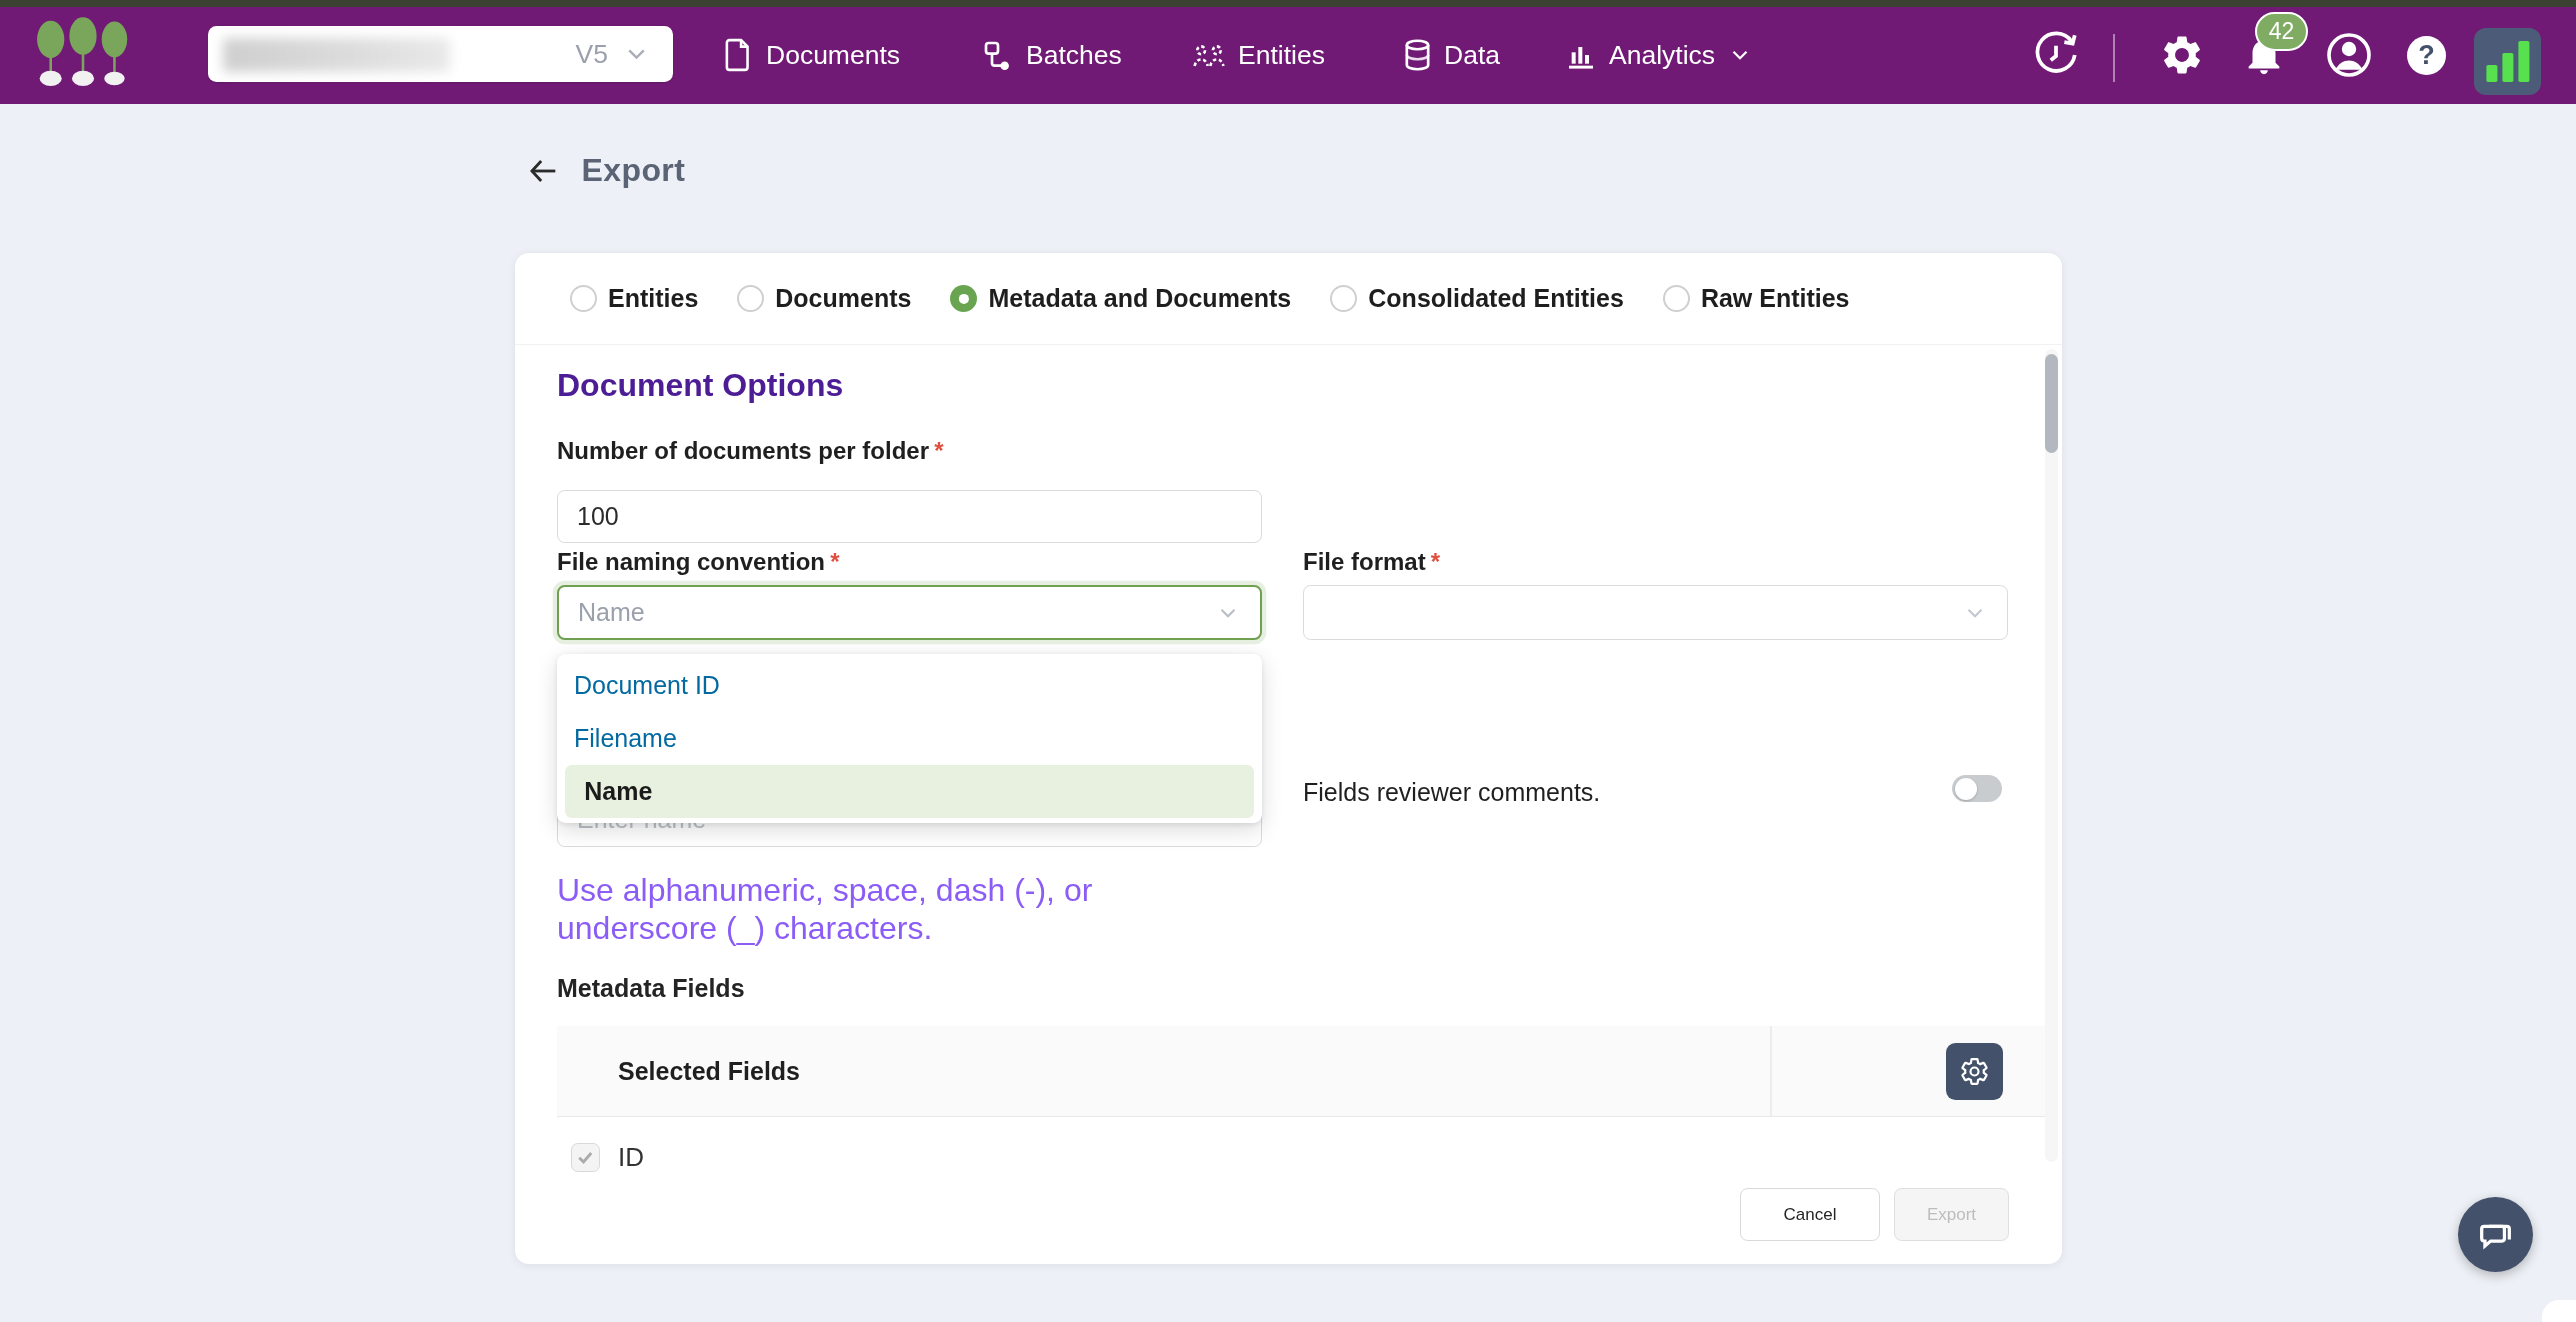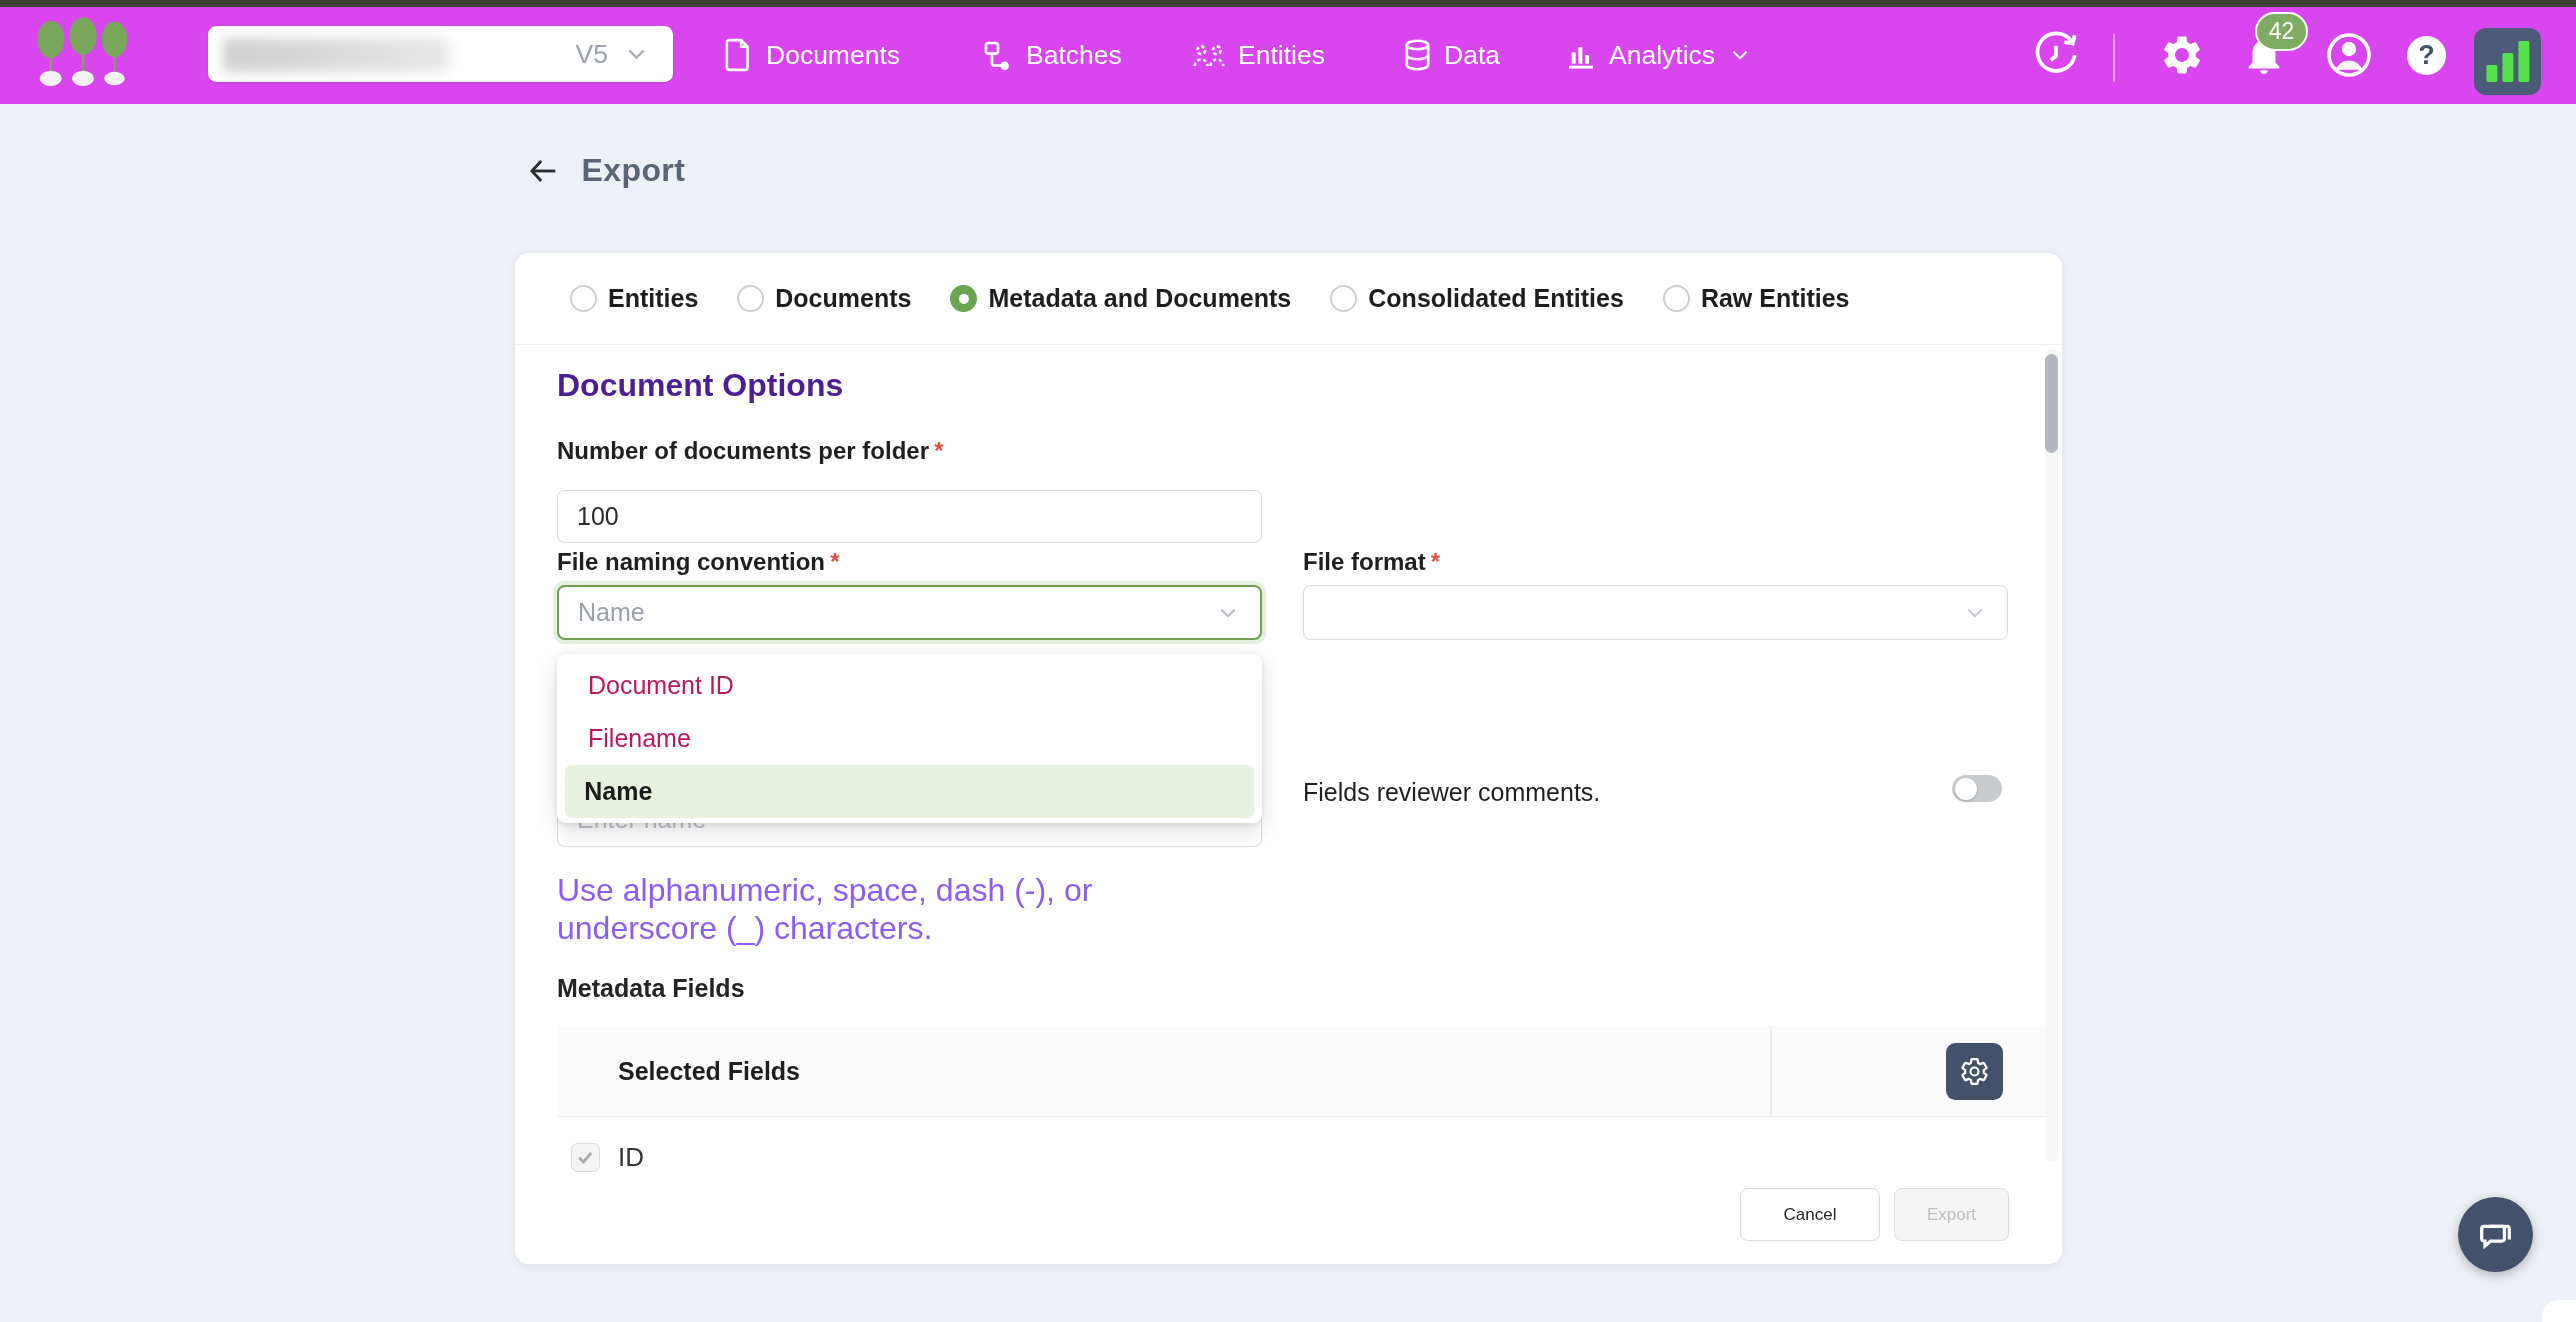--- a/index.html
+++ b/index.html
@@ -4,21 +4,21 @@
 <style>
   * { box-sizing: border-box; margin: 0; padding: 0; }
   body { margin: 0; background: #edf0f6; }
   .screen {
     position: relative; width: 2576px; height: 1322px;
     background: #edf0f6; overflow: hidden;
     font-family: "Liberation Sans", sans-serif;
   }
   
   .top-strip { position: absolute; left:0; top:0; width:2576px; height:6.8px; background:#3b4231; }
-  .navbar { position: absolute; left:0; top:6.8px; width:2576px; height:97px; background:#d946ef; }
+  .navbar { position: absolute; left:0; top:6.8px; width:2576px; height:97px; background:#701a75; }
   .logo { position:absolute; left:32px; top:10.2px; width:102px; height:77px; }
   .search-box { position:absolute; left:208px; top:19.6px; width:465px; height:56px; background:#ffffff; border-radius:8.5px; box-shadow:0 0.9px 1.7px rgba(0,0,0,.15); cursor:pointer; }
   .blur-chip { position:absolute; left:15.4px; top:12px; width:227px; height:34px; border-radius:4.3px; background:linear-gradient(90deg,#cfcfcf,#dddddd 60%,#e9e9e9); filter:blur(6px); }
   .version { position:absolute; right:65px; top:50%; transform:translateY(-50%); color:#9aa0ab; font-size:26.5px; }
   .search-caret { position:absolute; right:22px; top:50%; transform:translateY(-50%); }
   .nav-item { position:absolute; top:0; height:97px; display:flex; align-items:center; gap:12px; color:#ffffff; font-size:26.5px; cursor:pointer; }
   .nav-item svg { flex:0 0 auto; }
   .nav-documents { left:723px; } .nav-batches { left:982px; } .nav-entities { left:1192px; }
   .nav-data { left:1403px; } .nav-analytics { left:1565px; }
   .icon-btn { position:absolute; top:0; height:97px; display:flex; align-items:center; cursor:pointer; }
@@ -61,21 +61,21 @@
   .gear-btn { position:absolute; left:1389px; top:17px; width:57px; height:57px; border-radius:9.4px; background:#44516a; display:flex; align-items:center; justify-content:center; cursor:pointer; }
   .row-check { position:absolute; left:13.7px; top:117px; width:29px; height:29px; border-radius:6.8px; border:1.7px solid #d9d9d9; background:#f4f4f4; display:flex; align-items:center; justify-content:center; }
   .row-label { position:absolute; left:61px; top:116px; font-size:26px; color:#333333; }
   .btn { position:absolute; top:935px; height:53px; border-radius:7.7px; font-size:17px; display:flex; align-items:center; justify-content:center; cursor:pointer; font-family:"Liberation Sans",sans-serif; }
   .btn-cancel { left:1225px; width:140px; background:#ffffff; border:1.7px solid #d9d9d9; color:#262626; }
   .btn-export { left:1379px; width:115px; background:#f5f5f5; border:1.7px solid #dedede; color:#bdbdbd; cursor:not-allowed; }
   .scroll-track { position:absolute; left:1530px; top:96px; width:13px; height:813px; background:#f6f6f6; border-radius:6.8px; }
   .scroll-thumb { position:absolute; left:0; top:5.1px; width:13px; height:99px; background:#b3b7bf; border-radius:6.8px; cursor:pointer; }
   
   .dropdown { position:absolute; left:557px; top:654px; width:705px; height:169px; background:#ffffff; border-radius:8.5px; box-shadow:0 6.8px 22px rgba(0,0,0,.14), 0 1.7px 5.1px rgba(0,0,0,.08); z-index:30; padding-top:5.1px; }
-  .dd-item { height:53px; display:flex; align-items:center; padding-left:31px; font-size:25px; color:#be185d; cursor:pointer; }
+  .dd-item { height:53px; display:flex; align-items:center; padding-left:17px; font-size:25px; color:#0369a1; cursor:pointer; }
   .dd-item.active { margin:0 7.7px; padding-left:19.6px; background:#e8f1e0; border-radius:6.8px; font-weight:700; color:#1b1b1b; }
   
   .chat-fab { position:absolute; left:2458px; top:1197px; width:75px; height:75px; border-radius:50%; background:#44516a; box-shadow:0 3.4px 10.2px rgba(0,0,0,.25); display:flex; align-items:center; justify-content:center; cursor:pointer; z-index:40; }
   .chat-corner { position:absolute; right:0; bottom:0; width:34px; height:22px; background:#ffffff; border-top-left-radius:17px; z-index:39; }
 </style>
 </head>
 <body>
 
 <div class="screen">
 

